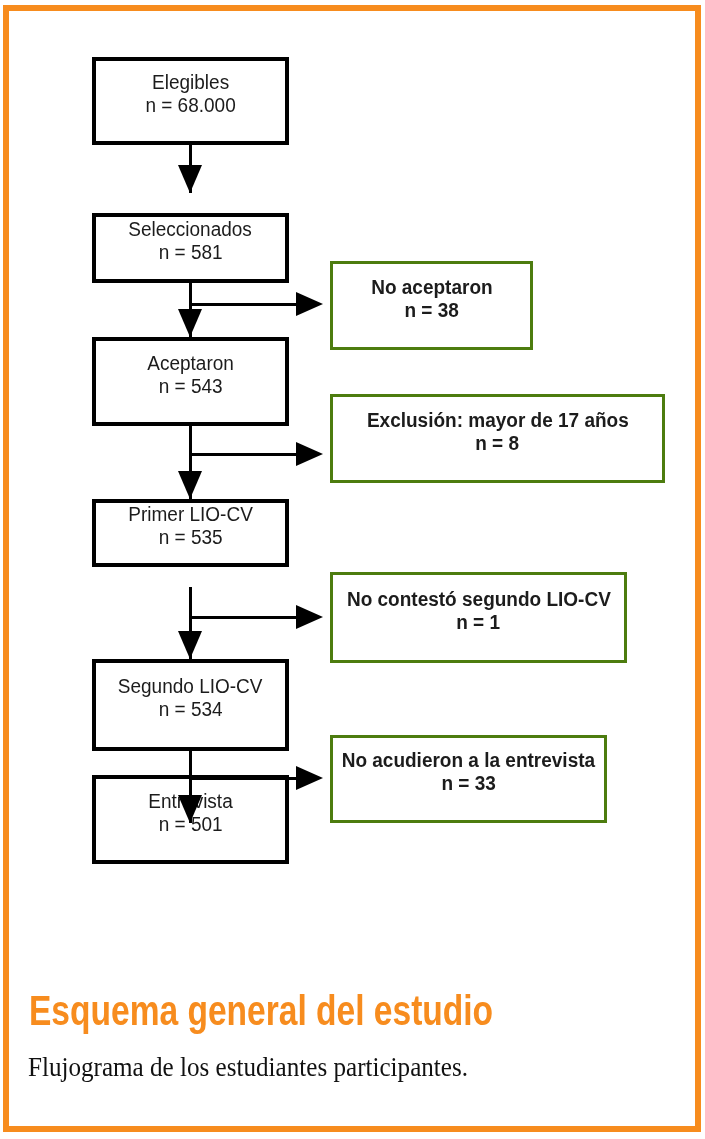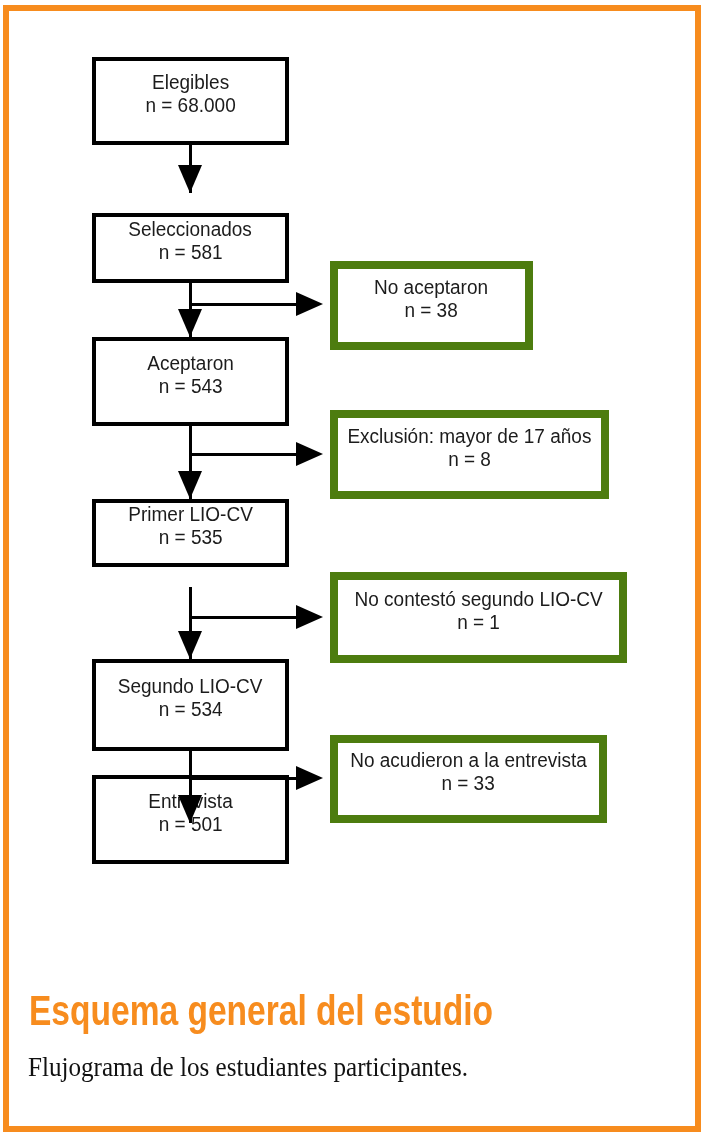--- a/index.html
+++ b/index.html
@@ -28,29 +28,29 @@
     align-items: center;
     justify-content: center;
     text-align: center;
     color: #1c1c1c;
     font-size: 20px;
     line-height: 23px;
     padding-bottom: 14px;
   }
   .node .txt { transform: scaleX(0.95); transform-origin: center; white-space: nowrap; }
   .main-node { left: 92px; width: 197px; border: 4px solid #000; }
-  .side-node { left: 330px; border: 8px solid #4d7c0f; }
+  .side-node { left: 330px; border: 3px solid #4d7c0f; font-weight: bold; }
   .n1 { top: 57px;  height: 88px; }
   .n2 { top: 193px; height: 70px; margin-top: 20px; }
   .n3 { top: 337px; height: 89px; }
   .n4 { top: 499px; height: 68px; }
   .n5 { top: 659px; height: 92px; }
   .n6 { top: 775px; height: 89px; }
   .s1 { top: 261px; width: 203px; height: 89px; }
-  .s2 { top: 410px; width: 279px; height: 89px; }
+  .s2 { top: 394px; width: 335px; height: 89px; }
   .s3 { top: 572px; width: 297px; height: 91px; }
   .s4 { top: 735px; width: 277px; height: 88px; text-align: center; }
   
   .vstem { position: absolute; left: 189px; width: 3px; background: #000; }
   .v1 { top: 145px; height: 48px; }
   .v2 { top: 282px; height: 55px; }
   .v3 { top: 426px; height: 73px; }
   .v4 { top: 587px; height: 72px; }
   .v5 { top: 751px; height: 72px; }
   .hstem { position: absolute; left: 190px; width: 107px; height: 3px; background: #000; }

